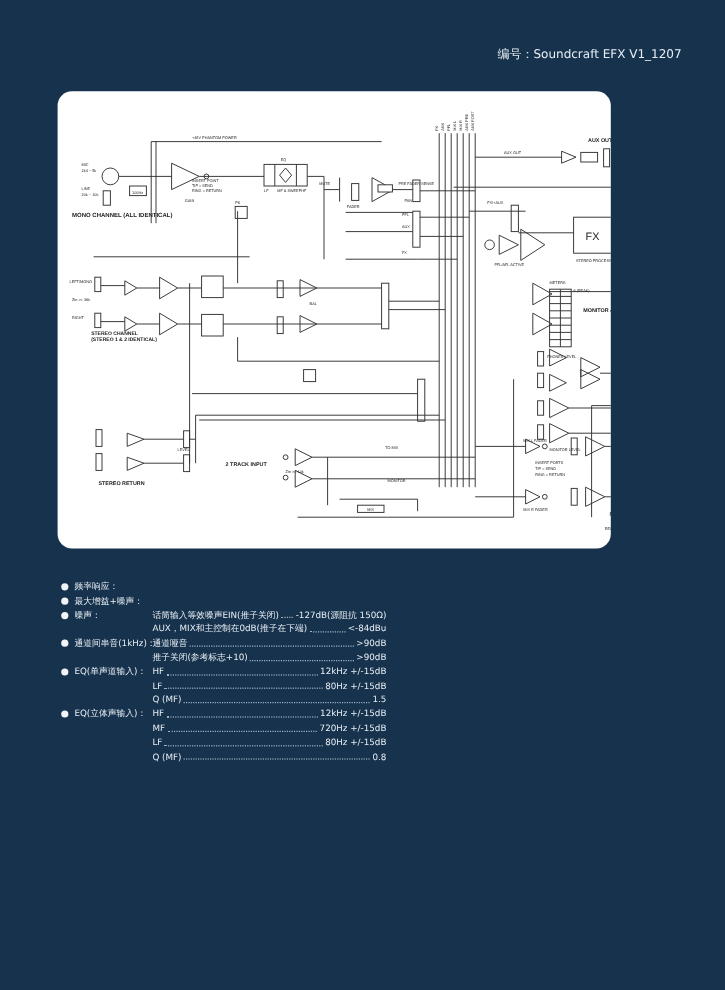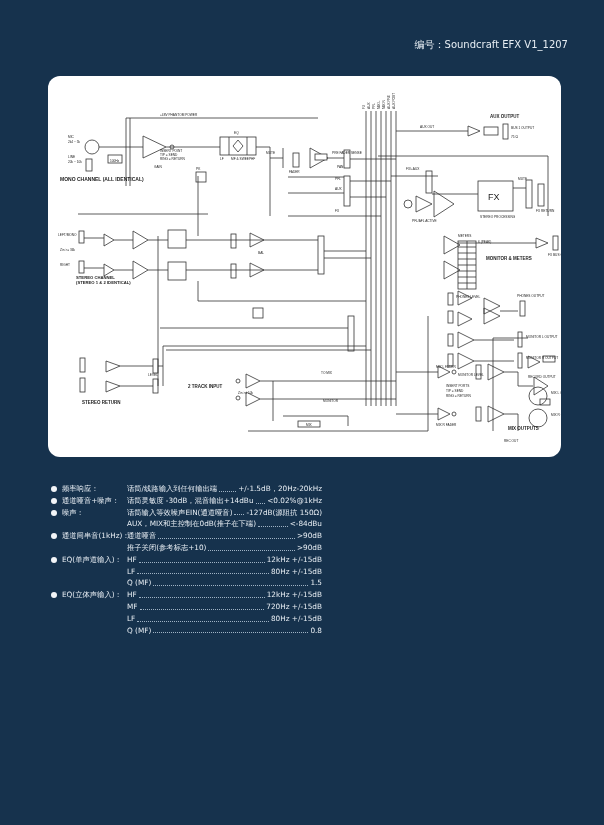--- a/index.html
+++ b/index.html
@@ -1,18 +1,18 @@
 <!DOCTYPE html>
 <html><head>
 <meta charset="utf-8">
 <style>
   html,body{margin:0;padding:0;}
   body{width:604px;height:825px;background:#16324d;position:relative;overflow:hidden;font-family:"DejaVu Sans",sans-serif;color:#fff;}
   .doc-id{position:absolute;right:36px;top:38px;font-size:10px;color:#e6edf3;}
-  .panel{position:absolute;left:48px;top:76px;width:513px;height:381px;background:#fff;border-radius:12px;overflow:hidden;}
+  .panel{position:absolute;left:48px;top:76px;width:461px;height:381px;background:#fff;border-radius:12px;overflow:hidden;}
   .panel svg{position:absolute;left:0;top:0;}
   .dg text{font-family:"Liberation Sans",sans-serif;fill:#222;}
   .specs{position:absolute;left:48px;top:483px;width:300px;font-size:7.3px;line-height:11.8px;color:#e8eef4;text-align:center;}
   .row{position:relative;height:11.8px;white-space:nowrap;}
   .bullet{position:absolute;left:3px;top:3px;width:6px;height:6px;border-radius:50%;background:#f2f5f8;}
   .cat{position:absolute;left:14px;top:0;}
   .item{position:absolute;left:79px;right:26px;top:0;display:flex;}
   .item .lbl{flex:0 0 auto;}
   .item .dots{flex:1 1 auto;border-bottom:1px dotted #9fb2c4;margin:0 2px 3px 2px;}
   .item .val{flex:0 0 auto;}
@@ -285,40 +285,30 @@
       <text x="460" y="354" font-size="4.5" font-weight="bold">MIX OUTPUTS</text>
       <text x="456" y="366">REC OUT</text>
     </g>
   </svg>
 </div>
 
 <div class="specs" id="specs">
     <div class="row">
       <span class="bullet"></span>
       <span class="cat">频率响应：</span>
-      <span class="item">
-        <span class="lbl">话筒/线路输入到任何输出端</span>
-        <span class="dots"></span>
-        <span class="val">+/-1.5dB，20Hz-20kHz</span>
-      </span>
-    </div>
-    <div class="row">
-      <span class="bullet"></span>
-      <span class="cat">通道哑音+噪声：</span>
-      <span class="item">
-        <span class="lbl">话筒灵敏度 -30dB，混音输出+14dBu</span>
-        <span class="dots"></span>
-        <span class="val">&lt;0.02%@1kHz</span>
-      </span>
+    </div>
+    <div class="row">
+      <span class="bullet"></span>
+      <span class="cat">最大增益+噪声：</span>
     </div>
     <div class="row">
       <span class="bullet"></span>
       <span class="cat">噪声：</span>
       <span class="item">
-        <span class="lbl">话筒输入等效噪声EIN(通道哑音)</span>
+        <span class="lbl">话筒输入等效噪声EIN(推子关闭)</span>
         <span class="dots"></span>
         <span class="val">-127dB(源阻抗 150Ω)</span>
       </span>
     </div>
     <div class="row">
       <span class="item">
         <span class="lbl">AUX，MIX和主控制在0dB(推子在下端)</span>
         <span class="dots"></span>
         <span class="val">&lt;-84dBu</span>
       </span>

